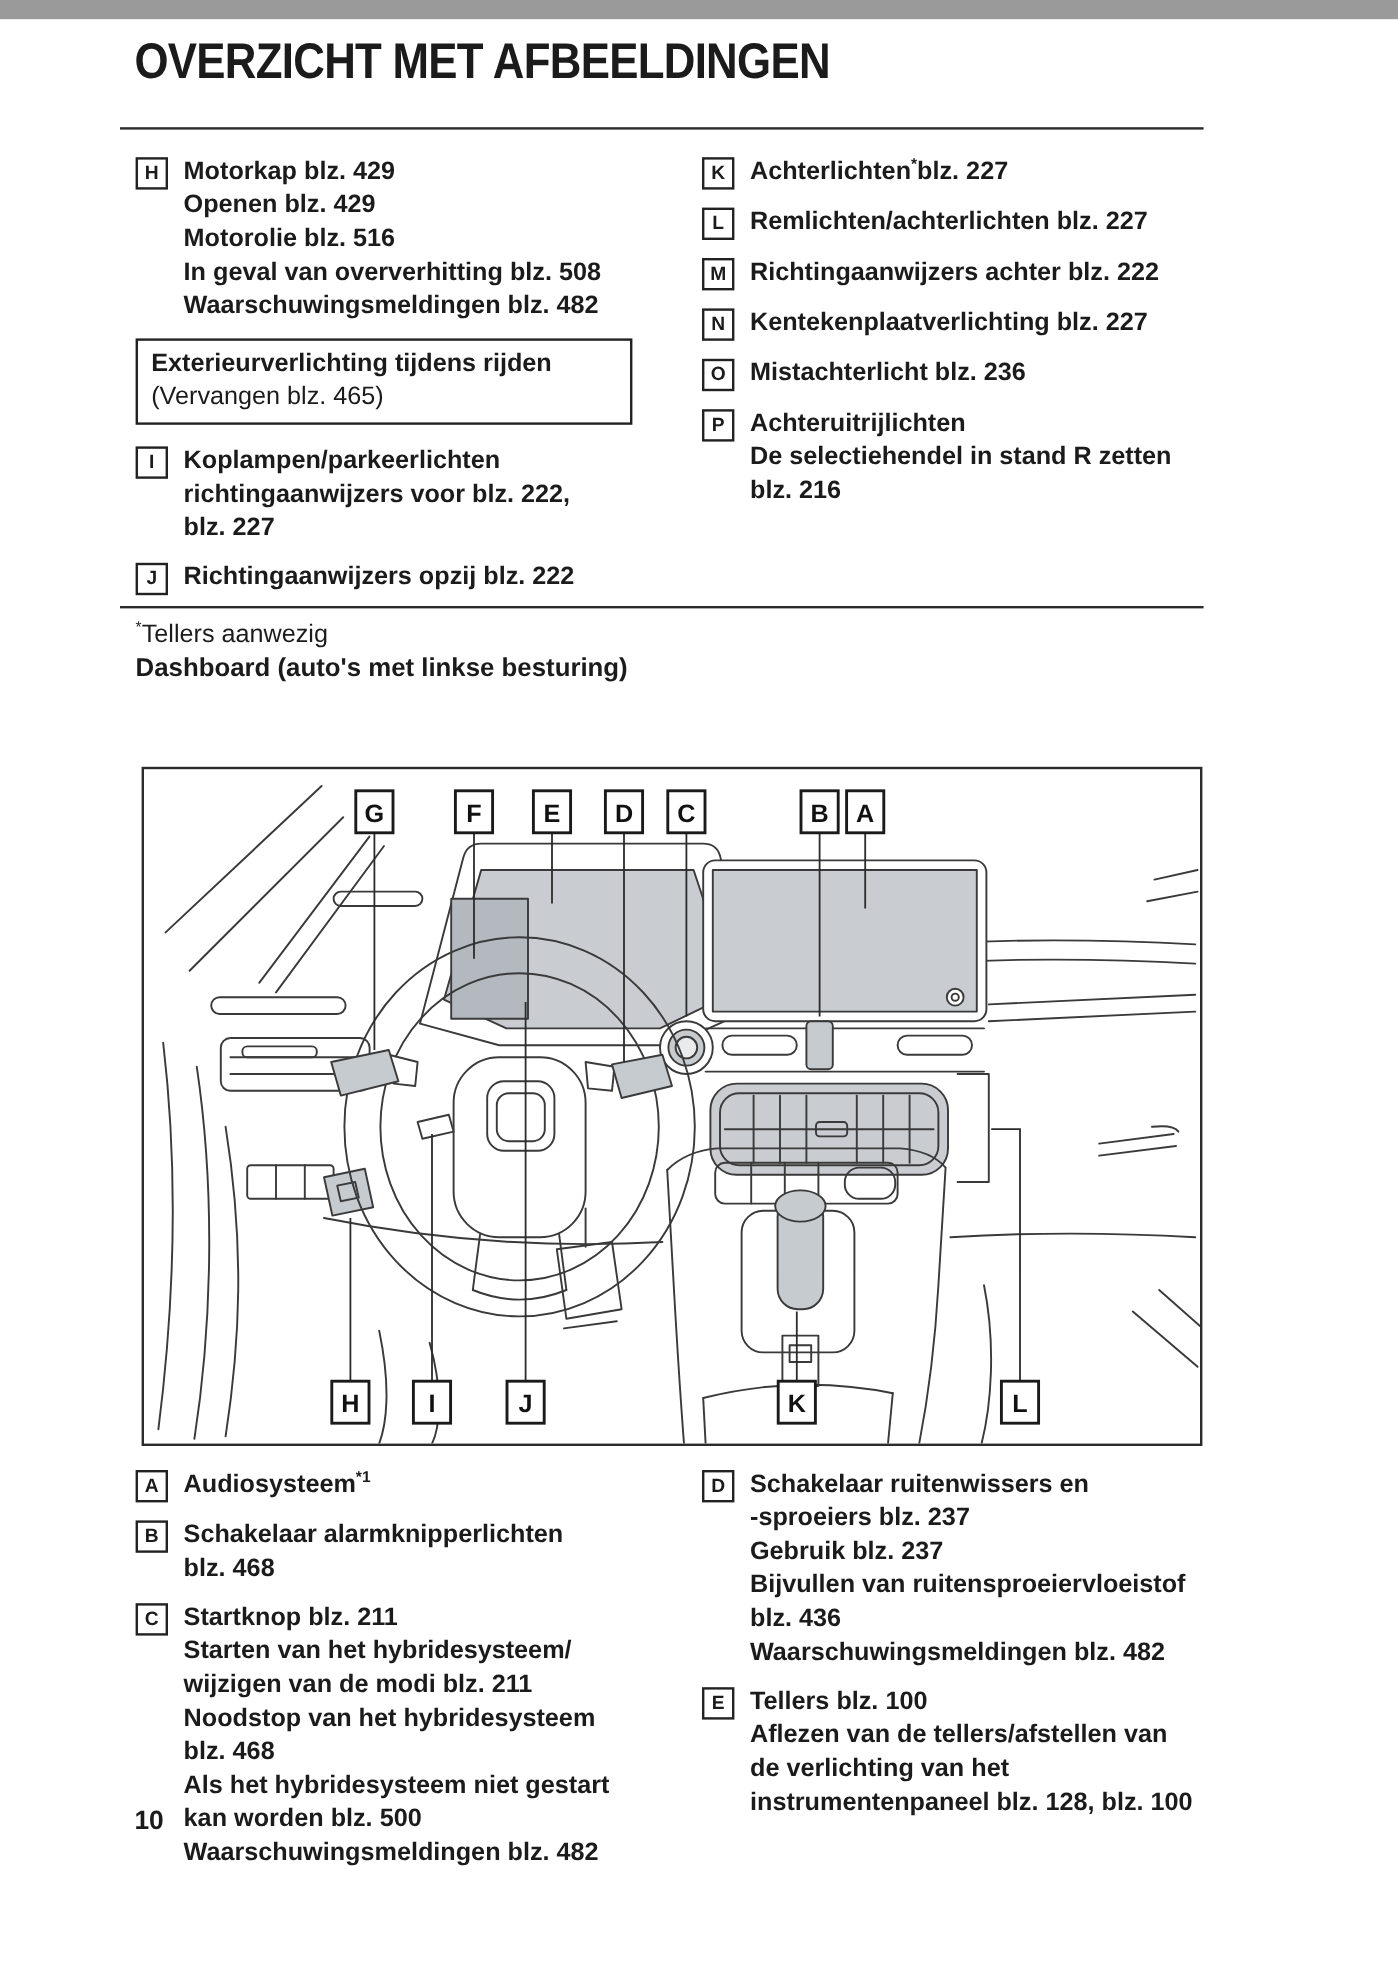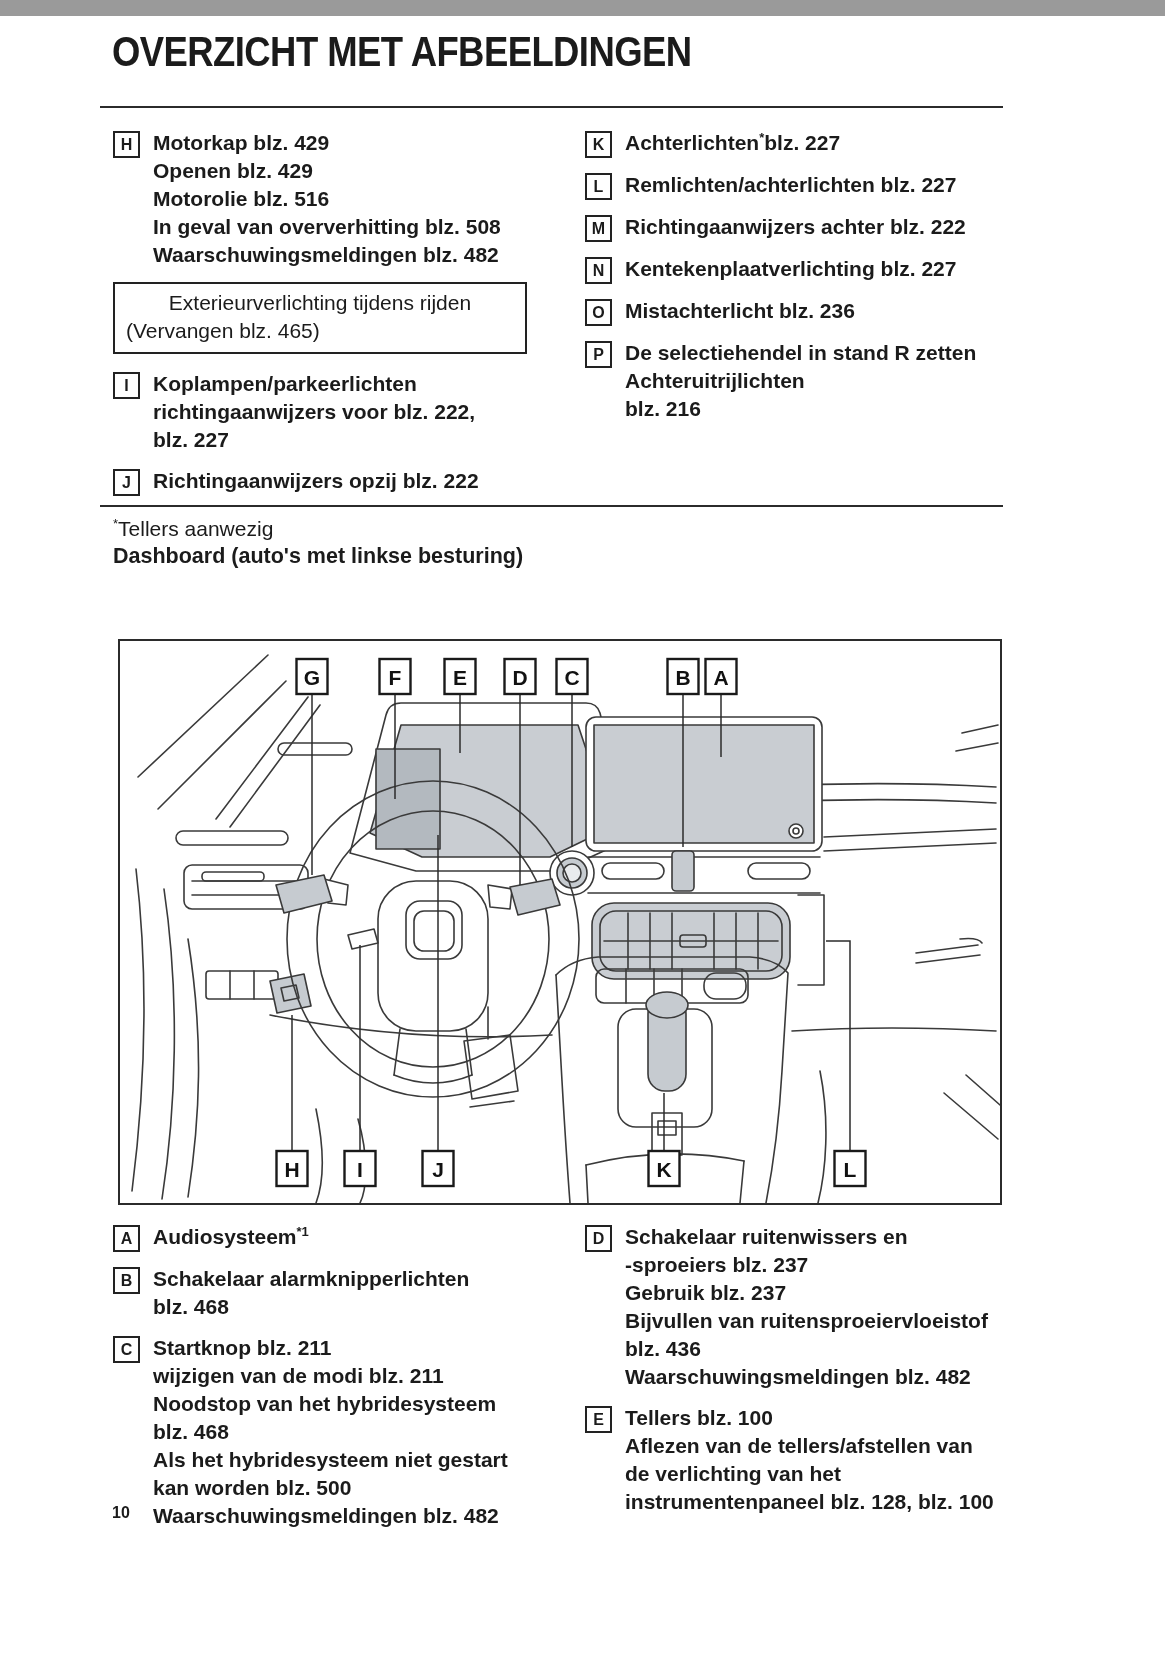--- a/index.html
+++ b/index.html
@@ -15,27 +15,27 @@
   #legendBottom{top:1207px}
   .colL{flex:0 0 472px;width:472px;}
   .colR{flex:1 1 auto;}
   .item{display:flex;margin-bottom:13px;}
   .lb{flex:0 0 auto;width:27px;height:27px;border:2px solid #222;box-sizing:border-box;
       display:flex;align-items:center;justify-content:center;
       font-size:16px;font-weight:700;margin:2px 13px 0 0;background:#fff;}
   .lt{font-size:21px;line-height:28px;font-weight:bold;}
   .note{border:2px solid #222;box-sizing:border-box;width:414px;padding:5px 11px 7px 11px;
         margin:3px 0 16px 0;font-size:21px;line-height:28px;}
-  .nt{font-weight:400;text-align:center;}
+  .nt{font-weight:700;}
   sup.s{font-size:13px;vertical-align:super;line-height:0;}
   .foot{position:absolute;left:113px;top:499px;font-size:21px;line-height:28px;}
   .dh{position:absolute;left:113px;top:528px;font-size:21.5px;font-weight:700;}
   .frame{position:absolute;left:118px;top:623px;width:884px;height:566px;
          border:2px solid #2b2b2b;box-sizing:border-box;background:#fff;}
-  .pn{position:absolute;left:112px;top:1488px;font-size:16px;font-weight:700;}
+  .pn{position:absolute;left:112px;top:1488px;font-size:22px;font-weight:700;}
   svg text.lbl{font-family:"Liberation Sans",sans-serif;font-size:21px;font-weight:700;fill:#111;}
 </style>
 </head>
 <body>
 
 <div class="page">
 
   <div class="title">OVERZICHT MET AFBEELDINGEN</div>
   <div class="hr" id="hr1"></div>
 
@@ -108,22 +108,22 @@
       <div class="item">
         <span class="lb">O</span>
         <div class="lt">
             <div>Mistachterlicht blz. 236</div>
           </div>
       </div>
 
       <div class="item">
         <span class="lb">P</span>
         <div class="lt">
+          <div>Achteruitrijlichten</div>
           <div>De selectiehendel in stand R zetten</div>
-          <div>Achteruitrijlichten</div>
           <div>blz. 216</div>
         </div>
       </div>
     </div>
   </div>
 
   <div class="hr" id="hr2"></div>
 
   <div class="foot"><sup class="s">*</sup><span>Tellers aanwezig</span></div>
 
@@ -353,20 +353,21 @@
         <div class="lt">
           <div>Schakelaar alarmknipperlichten</div>
           <div>blz. 468</div>
         </div>
       </div>
 
       <div class="item">
         <span class="lb">C</span>
         <div class="lt">
           <div>Startknop blz. 211</div>
+          <div>Starten van het hybridesysteem/</div>
           <div>wijzigen van de modi blz. 211</div>
           <div>Noodstop van het hybridesysteem</div>
           <div>blz. 468</div>
           <div>Als het hybridesysteem niet gestart</div>
           <div>kan worden blz. 500</div>
           <div>Waarschuwingsmeldingen blz. 482</div>
         </div>
       </div>
     </div>
 

